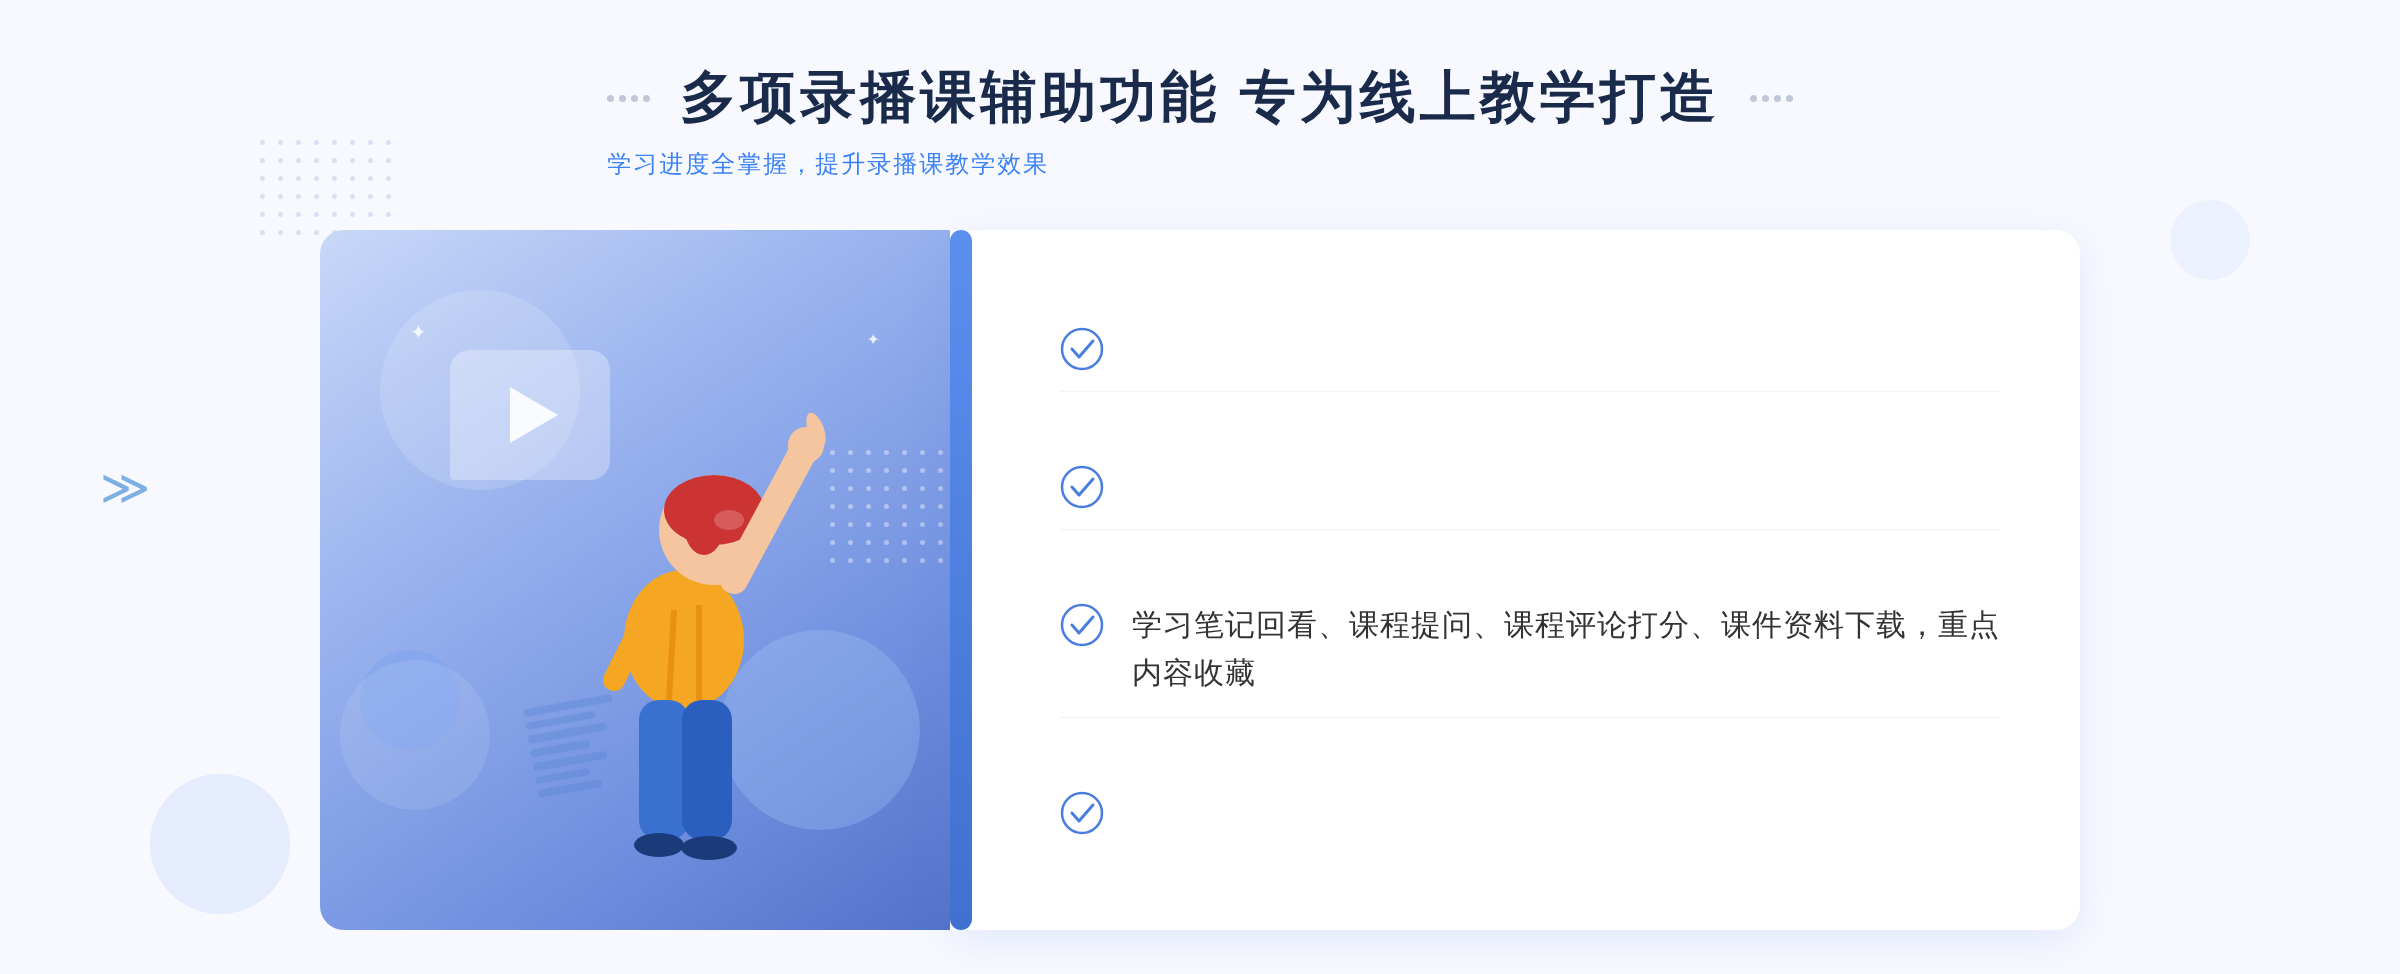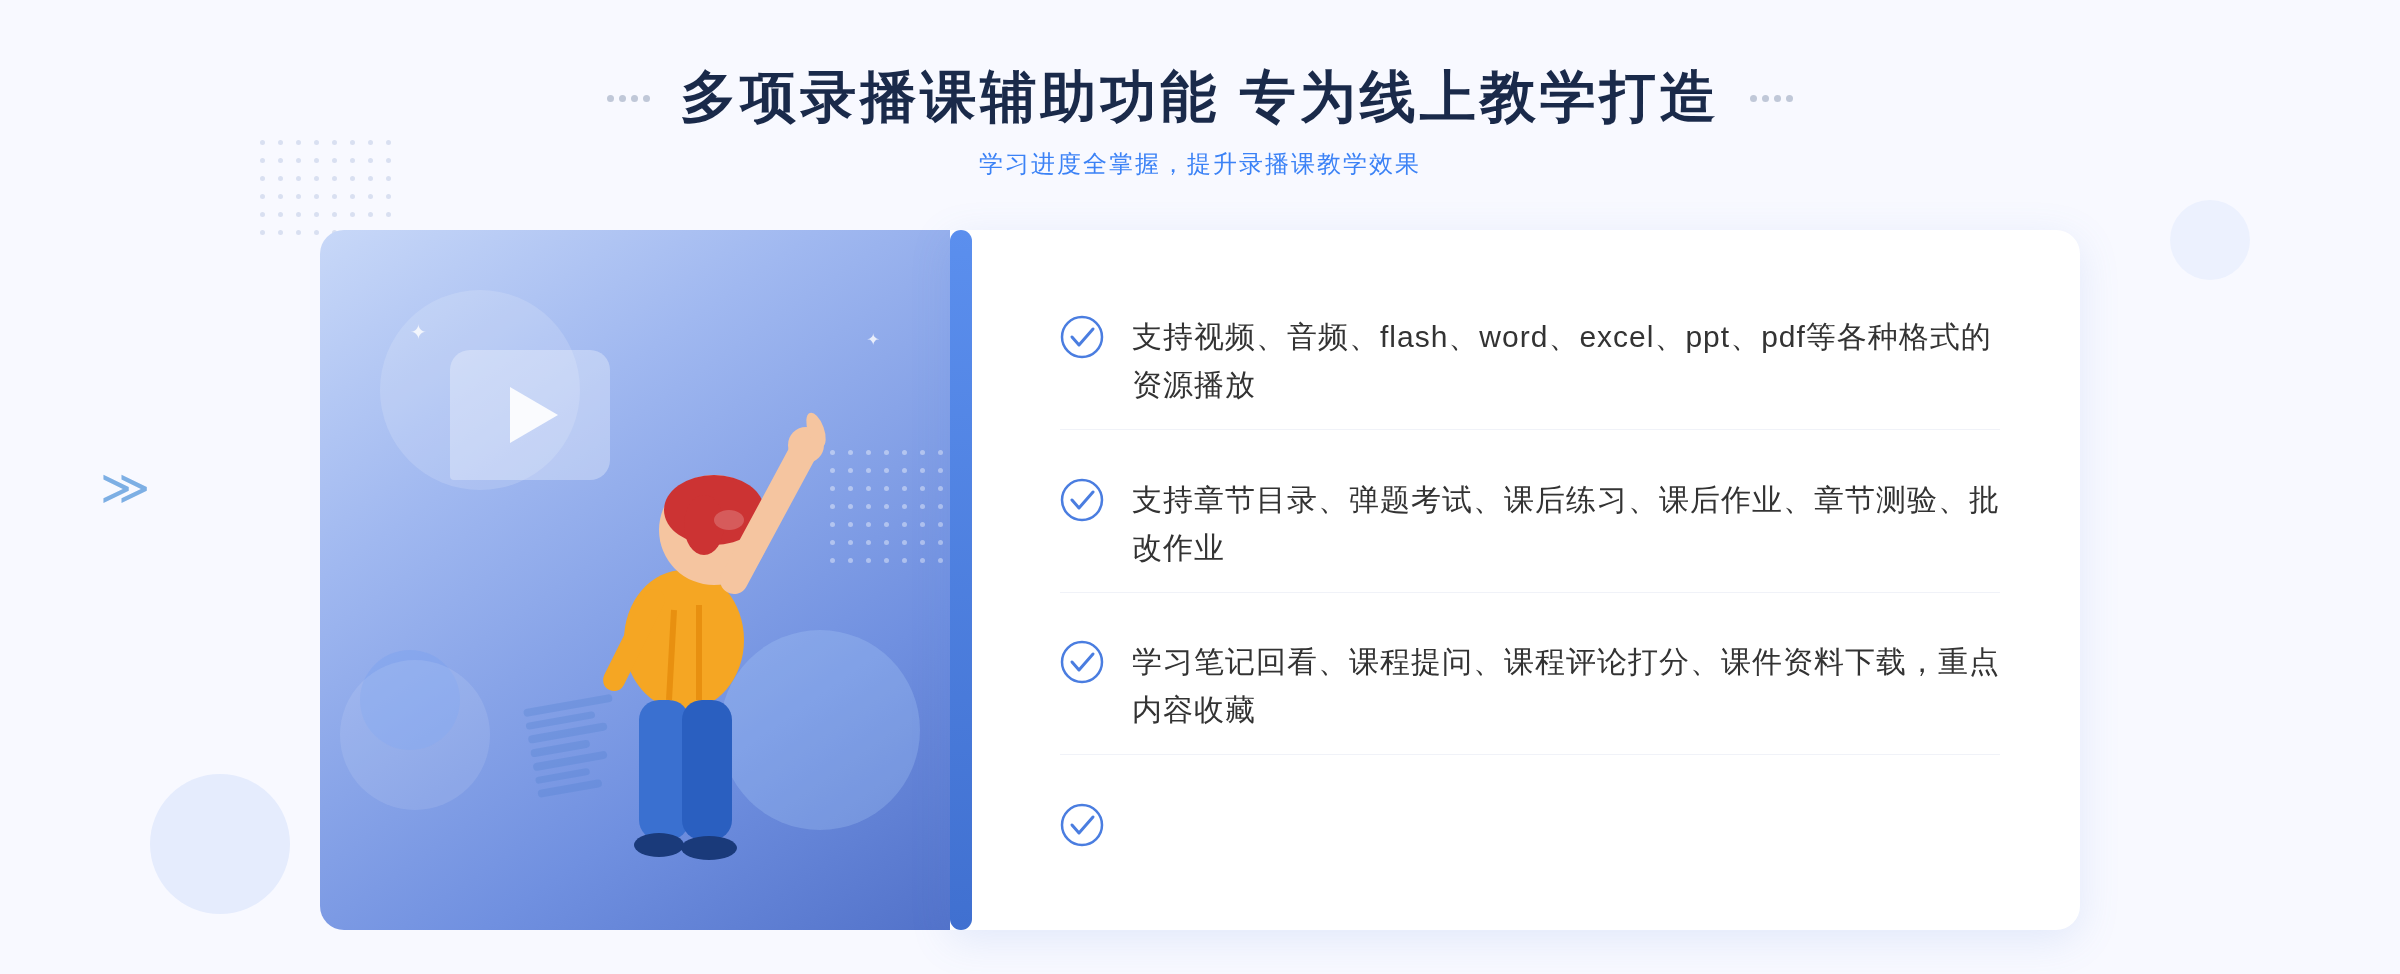--- a/index.html
+++ b/index.html
@@ -55,21 +55,21 @@
       left: 100px;
       top: 50%;
       transform: translateY(-50%);
       color: #4a90d9;
       font-size: 48px;
       opacity: 0.7;
     }
 
     
     .header-section {
-      text-align: center;
+      text-align: left;
       padding-top: 60px;
       margin-bottom: 50px;
     }
 
     .header-decorators {
       display: flex;
       align-items: center;
       justify-content: center;
       gap: 30px;
       margin-bottom: 10px;
@@ -528,31 +528,29 @@
 
     <div class="content-panel">
 
       <div class="feature-item">
         <div class="check-icon">
           <svg viewBox="0 0 44 44" xmlns="http://www.w3.org/2000/svg">
             <circle cx="22" cy="22" r="20" fill="none" stroke="#4a7de0" stroke-width="2.5"></circle>
             <polyline points="12,22 19,30 33,14" fill="none" stroke="#4a7de0" stroke-width="3" stroke-linecap="round" stroke-linejoin="round"></polyline>
           </svg>
         </div>
-        <span class="feature-text">支持视频、音频、flash、word、excel、ppt、pdf等各种格式的资源播放</span>
       </div>
 
       <div class="feature-item">
         <div class="check-icon">
           <svg viewBox="0 0 44 44" xmlns="http://www.w3.org/2000/svg">
             <circle cx="22" cy="22" r="20" fill="none" stroke="#4a7de0" stroke-width="2.5"></circle>
             <polyline points="12,22 19,30 33,14" fill="none" stroke="#4a7de0" stroke-width="3" stroke-linecap="round" stroke-linejoin="round"></polyline>
           </svg>
         </div>
-        <span class="feature-text">支持章节目录、弹题考试、课后练习、课后作业、章节测验、批改作业</span>
       </div>
 
       <div class="feature-item">
         <div class="check-icon">
           <svg viewBox="0 0 44 44" xmlns="http://www.w3.org/2000/svg">
             <circle cx="22" cy="22" r="20" fill="none" stroke="#4a7de0" stroke-width="2.5"></circle>
             <polyline points="12,22 19,30 33,14" fill="none" stroke="#4a7de0" stroke-width="3" stroke-linecap="round" stroke-linejoin="round"></polyline>
           </svg>
         </div>
         <span class="feature-text">学习笔记回看、课程提问、课程评论打分、课件资料下载，重点内容收藏</span>

